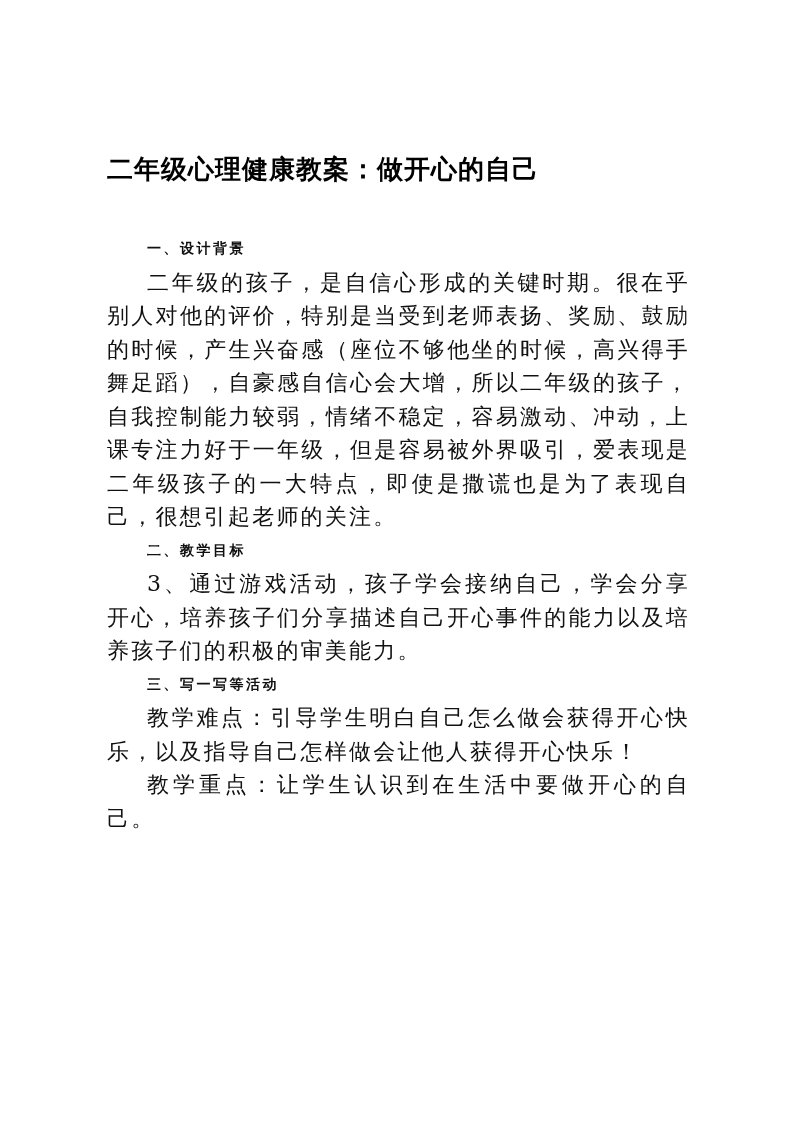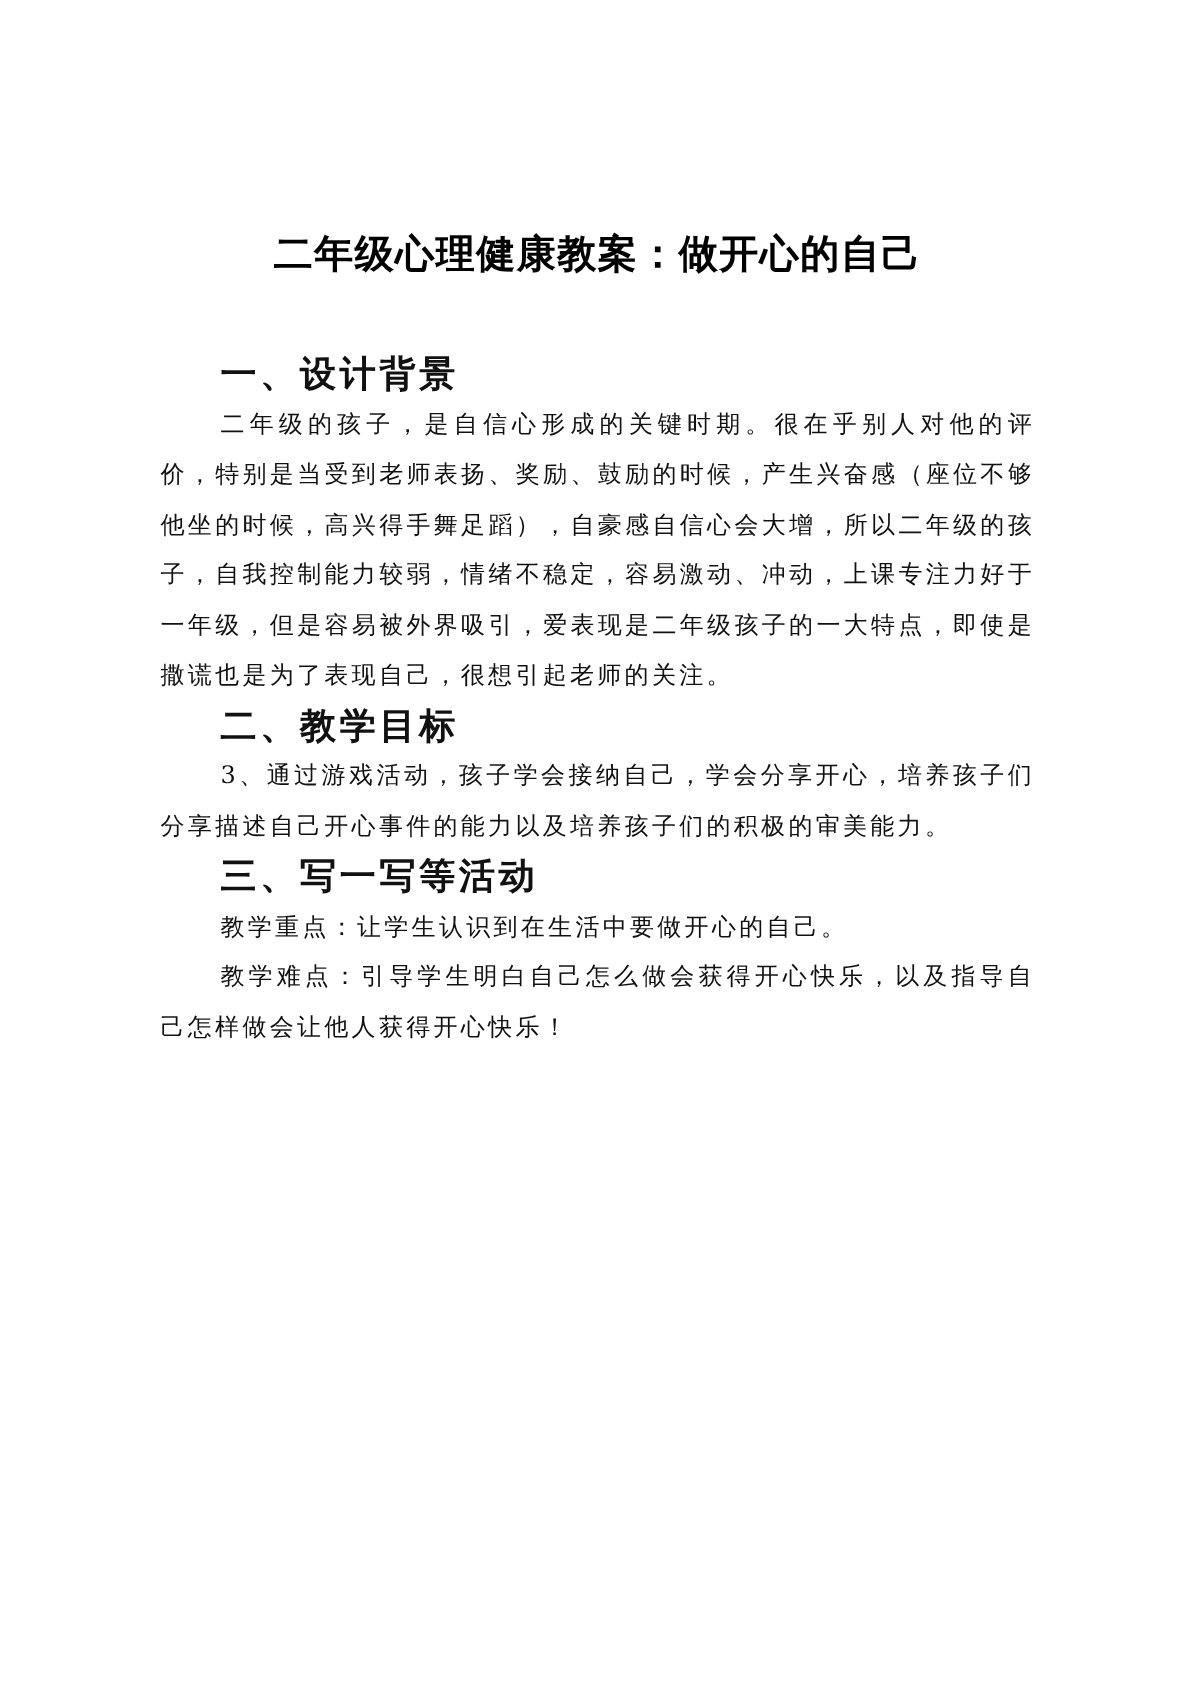--- a/index.html
+++ b/index.html
@@ -1,38 +1,38 @@
 <!DOCTYPE html>
 <html><head>
 <meta charset="utf-8">
 <style>
   html, body { margin: 0; padding: 0; background: #ffffff; }
   body { width: 793px; height: 1122px; position: relative; overflow: hidden;
          font-family: "DejaVu Serif", "Liberation Serif", serif; color: #111; }
   .page { position: absolute; left: 107px; top: 0; width: 583px; }
-  .title { position: absolute; top: 152px; left: 0; width: 100%; text-align: center;
+  .title { position: absolute; top: 152px; left: 0; width: 100%; 
            font-family: Liberation Serif, serif; font-weight: bold;
            font-size: 26px; letter-spacing: 1px; color: #000; }
   .body-text { position: absolute; top: 232px; left: 0; width: 583px; }
-  .para { text-align: justify; text-align-last: left; font-size: 16px; line-height: 33.5px;
+  .para { text-align: justify; text-align-last: left; font-size: 22px; line-height: 33.5px;
           letter-spacing: 2.2px; text-indent: 40px; margin: 0; }
-  .heading { margin: 0; font-size: 24px; line-height: 33.5px; font-weight: bold;
+  .heading { margin: 0; font-size: 14px; line-height: 33.5px; font-weight: bold;
              text-indent: 40px; letter-spacing: 2.5px; }
 </style>
 </head>
 <body>
 
 <div class="page">
   <div class="title">二年级心理健康教案：做开心的自己</div>
 
   <div class="body-text">
     <p class="heading">一、设计背景</p>
     <p class="para">二年级的孩子，是自信心形成的关键时期。很在乎别人对他的评价，特别是当受到老师表扬、奖励、鼓励的时候，产生兴奋感（座位不够他坐的时候，高兴得手舞足蹈），自豪感自信心会大增，所以二年级的孩子，自我控制能力较弱，情绪不稳定，容易激动、冲动，上课专注力好于一年级，但是容易被外界吸引，爱表现是二年级孩子的一大特点，即使是撒谎也是为了表现自己，很想引起老师的关注。</p>
 
     <p class="heading">二、教学目标</p>
     <p class="para">3、通过游戏活动，孩子学会接纳自己，学会分享开心，培养孩子们分享描述自己开心事件的能力以及培养孩子们的积极的审美能力。</p>
 
     <p class="heading">三、写一写等活动</p>
+    <p class="para">教学难点：引导学生明白自己怎么做会获得开心快乐，以及指导自己怎样做会让他人获得开心快乐！</p>
     <p class="para">教学重点：让学生认识到在生活中要做开心的自己。</p>
-    <p class="para">教学难点：引导学生明白自己怎么做会获得开心快乐，以及指导自己怎样做会让他人获得开心快乐！</p>
 
   </div>
 </div>
 
 </body></html>

